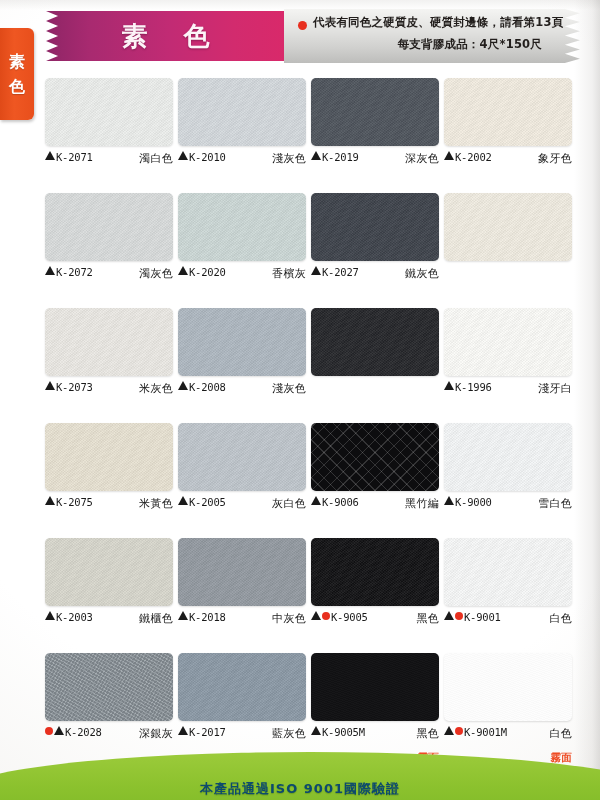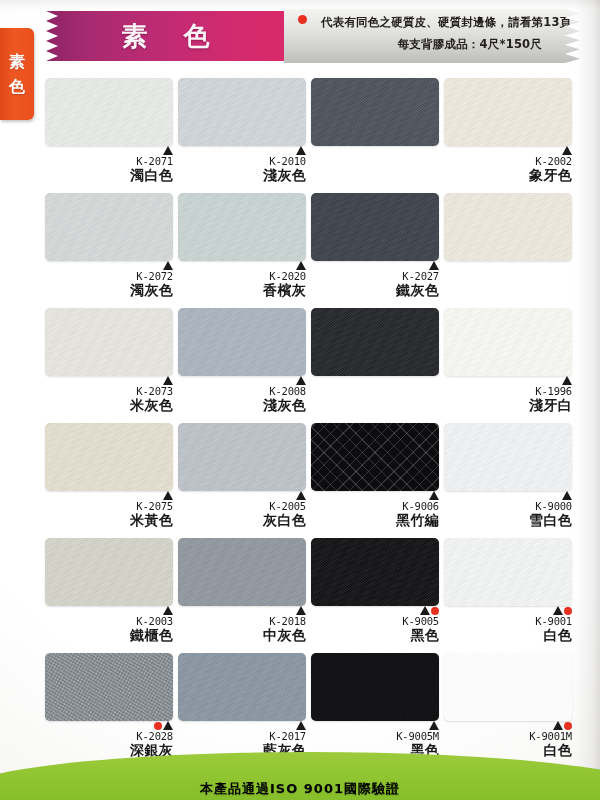--- a/index.html
+++ b/index.html
@@ -101,22 +101,22 @@
     height: 54px;
     background: linear-gradient(to bottom, #f4f4f2 0%, #e2e2e0 40%, #d0d0ce 72%, #bdbdbb 100%);
     box-shadow: 0 2px 3px rgba(0,0,0,0.18);
     -webkit-clip-path: polygon(0% 0%, 93% 0%, 98% 8%, 93% 16%, 98% 24%, 93% 32%, 98% 41%, 93% 49%, 98% 58%, 93% 66%, 98% 75%, 93% 83%, 98% 92%, 93% 100%, 0% 100%);
     clip-path: polygon(0% 0%, 93% 0%, 98% 8%, 93% 16%, 98% 24%, 93% 32%, 98% 41%, 93% 49%, 98% 58%, 93% 66%, 98% 75%, 93% 83%, 98% 92%, 93% 100%, 0% 100%);
     padding: 6px 40px 0 14px;
     box-sizing: border-box;
   }
   .banner-line1 {
     display: flex;
-    align-items: flex-start;
-    gap: 14px;
+    align-items: flex-end;
+    gap: 6px;
     font-size: 11.5px;
     font-weight: bold;
     color: #221e1c;
     white-space: nowrap;
     letter-spacing: 0.2px;
   }
   .red-dot-lg {
     width: 9px;
     height: 9px;
     border-radius: 50%;
@@ -190,25 +190,25 @@
     opacity: 0.7;
   }
   .chip.coarse::after {
     background-image:
       repeating-linear-gradient(30deg, rgba(255,255,255,0.11) 0px, rgba(255,255,255,0.11) 1px, rgba(0,0,0,0.09) 1px, rgba(0,0,0,0.09) 3px),
       repeating-linear-gradient(-60deg, rgba(255,255,255,0.09) 0px, rgba(255,255,255,0.09) 1px, rgba(0,0,0,0.07) 1px, rgba(0,0,0,0.07) 3px);
     opacity: 1;
   }
 
   .caption {
+    margin-top: 5px;
     display: flex;
-    align-items: flex-end;
+    align-items: flex-start;
     width: 128px;
     white-space: nowrap;
-    flex-direction: column;
   }
   .markers {
     display: flex;
     align-items: center;
     gap: 1px;
     flex: 0 0 auto;
   }
   .tri {
     width: 0; height: 0;
     border-left: 5px solid transparent;
@@ -224,22 +224,22 @@
   }
   .code {
     font-family: "DejaVu Sans Mono", "Liberation Mono", monospace;
     font-size: 10.5px;
     color: #1a1a1a;
     letter-spacing: -0.2px;
     margin-left: 1px;
   }
   .cname {
     margin-left: auto;
-    font-size: 14px;
-    font-weight: bold;
+    font-size: 11px;
+    font-weight: normal;
     color: #1a1a1a;
     letter-spacing: 0.3px;
   }
   .finish {
     width: 128px;
     text-align: right;
     font-size: 10.5px;
     font-weight: bold;
     color: #ee4b23;
     margin-top: 10px;
@@ -266,21 +266,21 @@
     background: linear-gradient(to bottom, #9ccb3b 0%, #8cc22e 45%, #7cb726 100%);
     border-radius: 50% 50% 0 0 / 40px 40px 0 0;
   }
   .footer-text {
     position: absolute;
     left: 0; right: 0;
     bottom: 2px;
     text-align: center;
     font-size: 13px;
     font-weight: bold;
-    color: #000000;
+    color: #0c4a6e;
     letter-spacing: 1px;
     text-shadow: 0 1px 1px rgba(60,100,10,0.35);
   }
 </style>
 </head>
 <body>
 
 <div class="page"></div>
 
 <div class="side-tab">
@@ -319,20 +319,27 @@
         <div class="caption">
           <span class="markers">
             <span class="tri"></span>
           </span>
           <span class="code">K-2010</span>
           <span class="cname">淺灰色</span>
         </div>
       </div>
       <div class="cell c2">
         <div class="chip" style="background: rgb(78, 84, 92);"></div>
+        <div class="caption">
+          <span class="markers">
+            <span class="tri"></span>
+          </span>
+          <span class="code">K-2019</span>
+          <span class="cname">深灰色</span>
+        </div>
       </div>
       <div class="cell c3">
         <div class="chip" style="background: rgb(242, 236, 224);"></div>
         <div class="caption">
           <span class="markers">
             <span class="tri"></span>
           </span>
           <span class="code">K-2002</span>
           <span class="cname">象牙色</span>
         </div>

